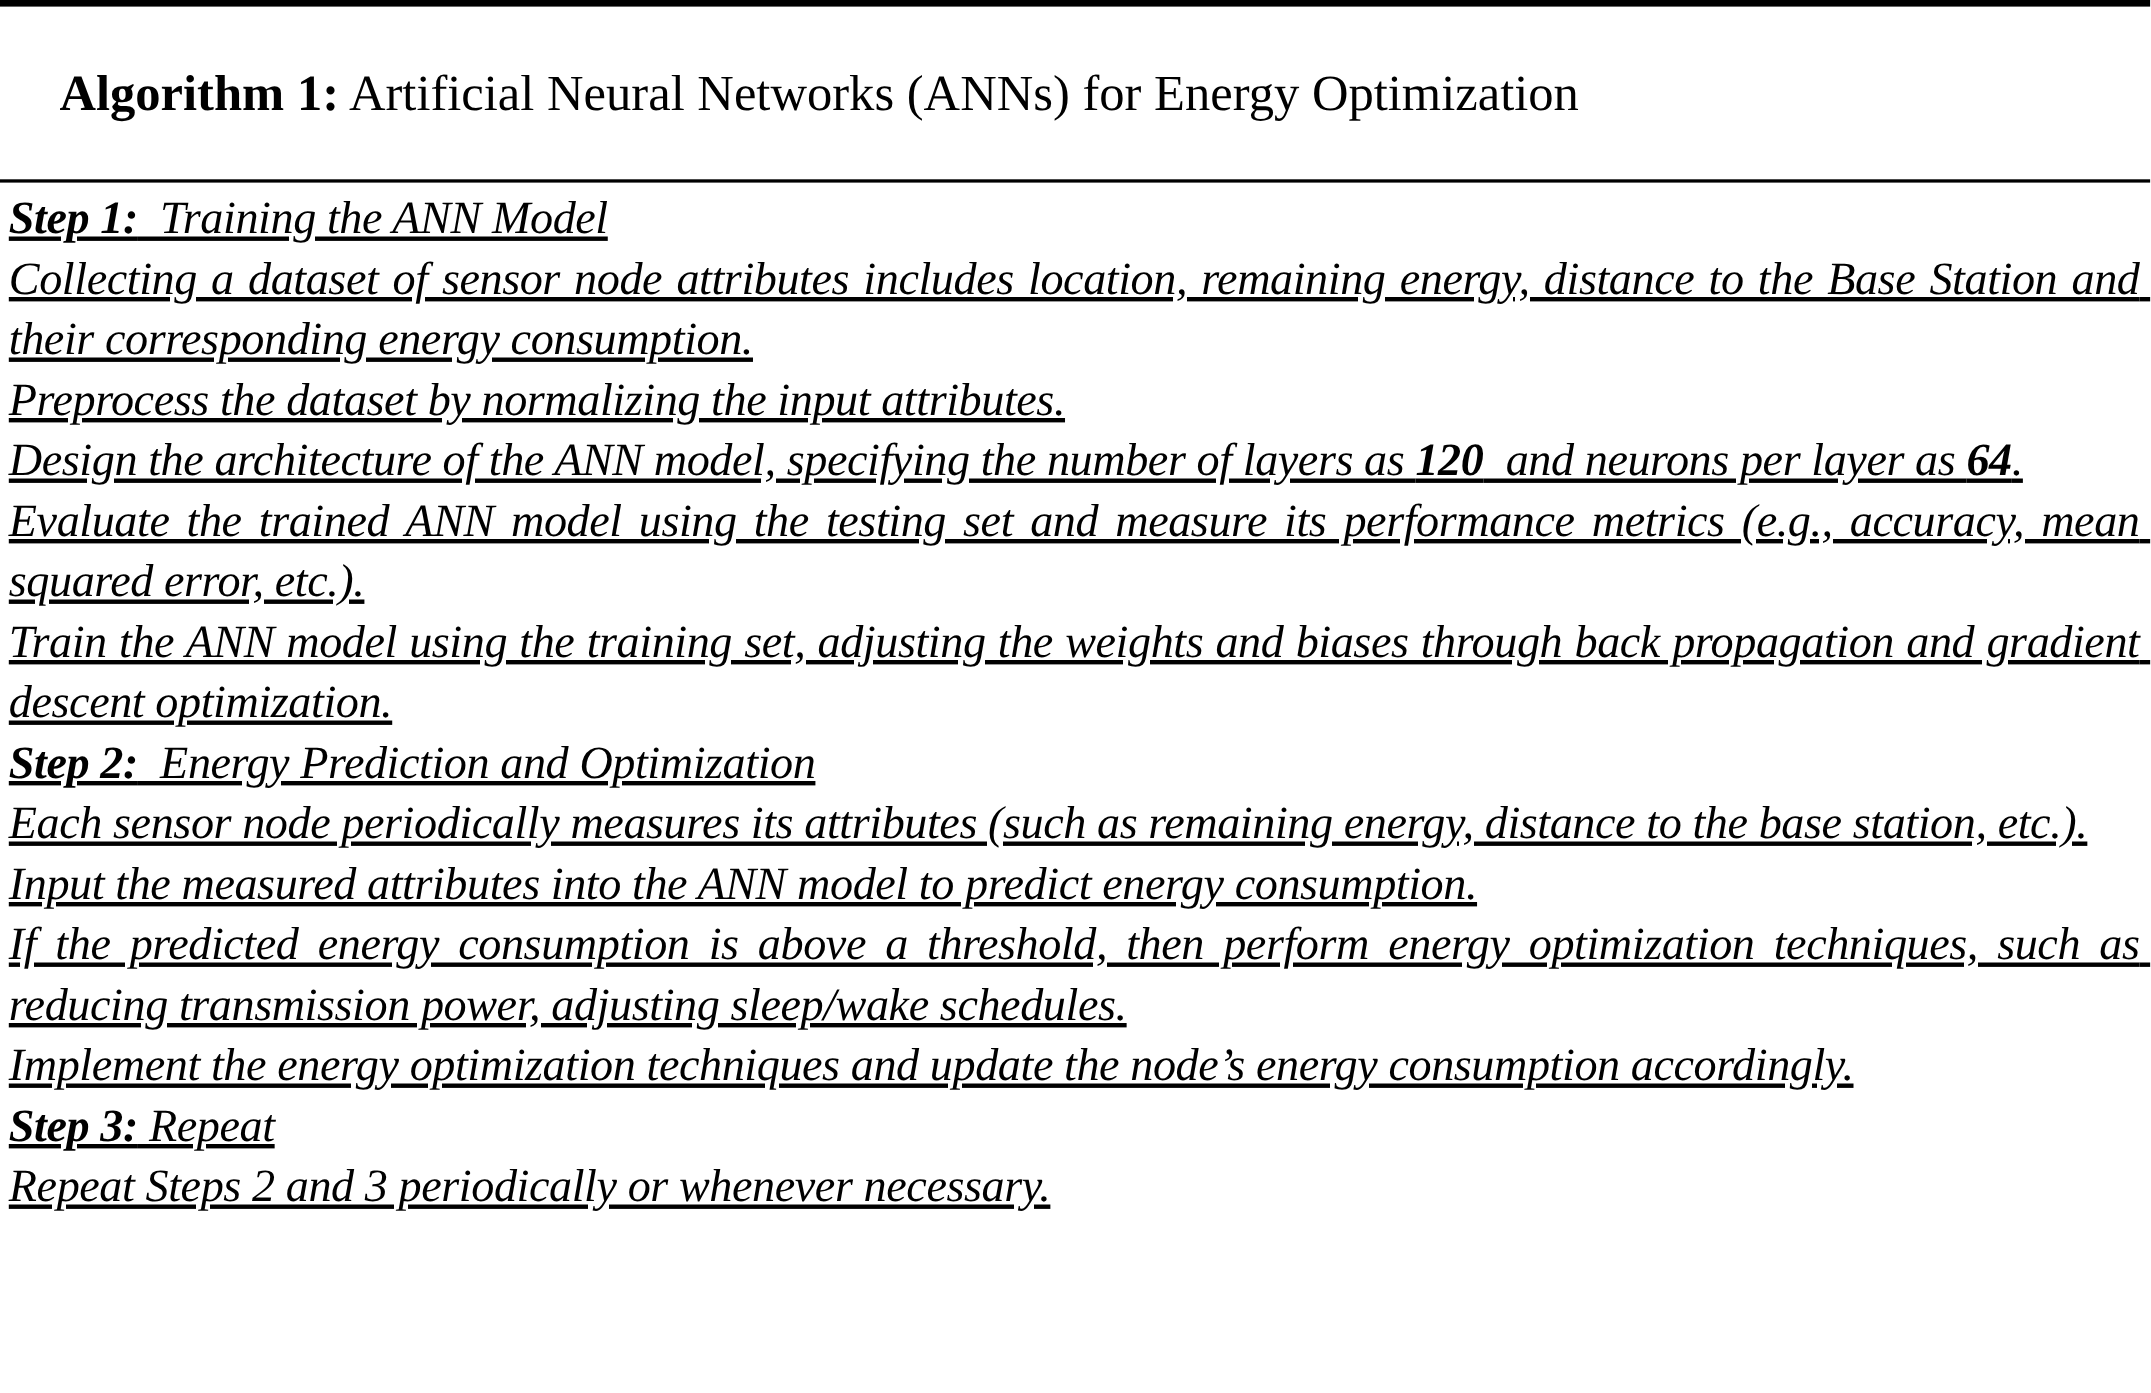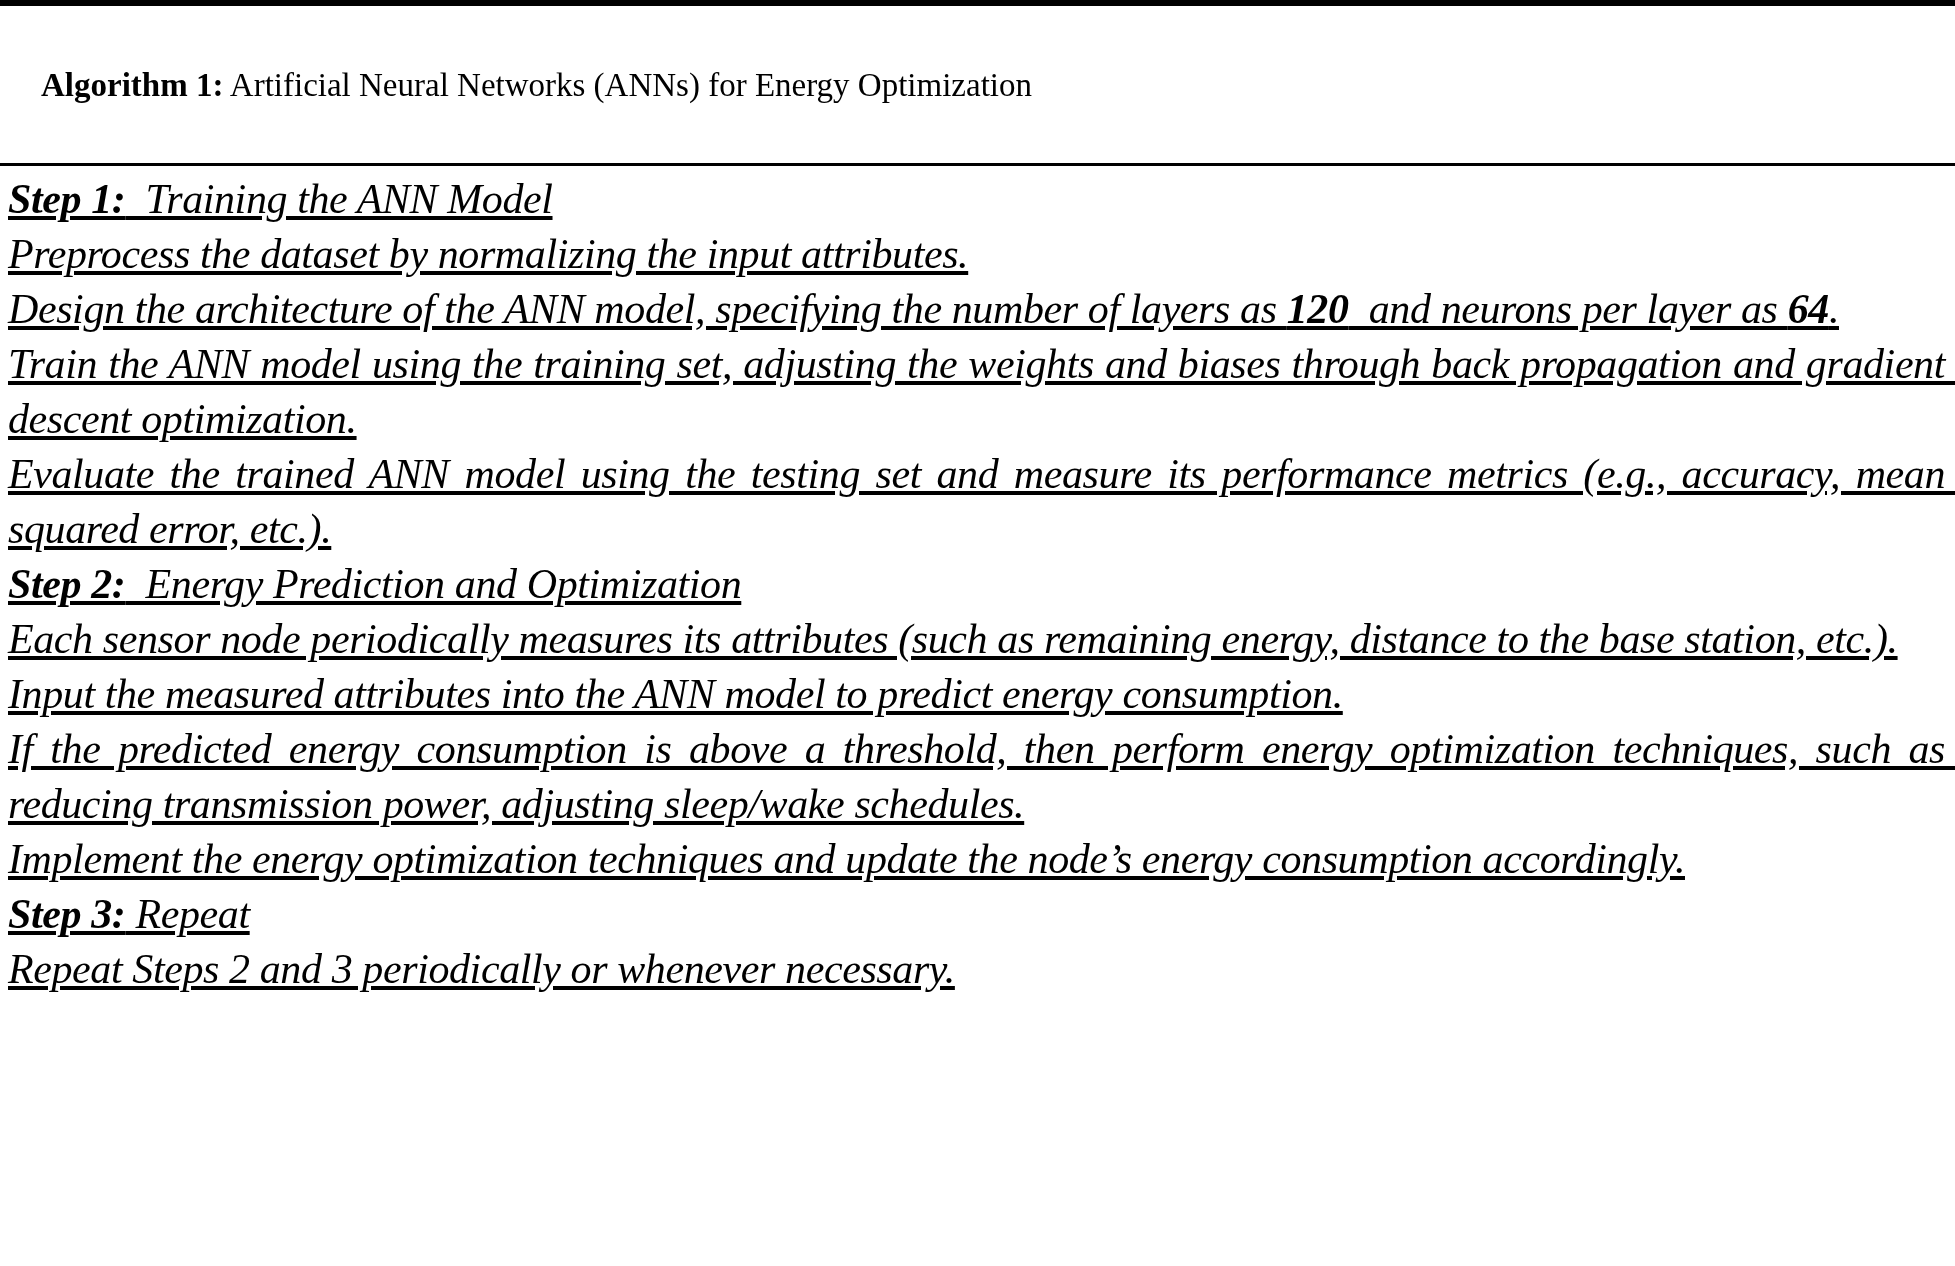--- a/index.html
+++ b/index.html
@@ -19,21 +19,21 @@
     font-family: "Liberation Serif", "DejaVu Serif", serif;
     color: #000000;
   }
   .top-bar {
     height: 6px;
     background: #000000;
     flex: 0 0 auto;
   }
   .algo-header {
     padding: 7px 8px 6px 8px;
-    font-size: 33px;
+    font-size: 46px;
     line-height: 48px;
     white-space: pre-wrap;
     flex: 0 0 auto;
   }
   .algo-label {
     font-weight: bold;
   }
   .header-rule {
     height: 3px;
     background: #000000;
@@ -65,24 +65,25 @@
 <body>
 
 <div class="algo-box">
   <div class="top-bar"></div>
   <div class="algo-header">
     <span class="algo-label">Algorithm 1:</span><span class="algo-title"> Artificial Neural Networks (ANNs) for Energy Optimization</span>
   </div>
   <div class="header-rule"></div>
   <div class="algo-body" id="algo-body">
       <p class="algo-line"><span class="seg-b">Step 1:</span><span>  Training the ANN Model</span></p>
+      <p class="algo-line"><span>Collecting a dataset of sensor node attributes includes location, remaining energy, distance to the Base Station and their corresponding energy consumption.</span></p>
       <p class="algo-line"><span>Preprocess the dataset by normalizing the input attributes.</span></p>
       <p class="algo-line"><span>Design the architecture of the ANN model, specifying the number of layers as </span><span class="seg-b">120</span><span>  and neurons per layer as </span><span class="seg-b">64</span><span>.</span></p>
+      <p class="algo-line"><span>Evaluate the trained ANN model using the testing set and measure its performance metrics (e.g., accuracy, mean squared error, etc.).</span></p>
       <p class="algo-line"><span>Train the ANN model using the training set, adjusting the weights and biases through back propagation and gradient descent optimization.</span></p>
-      <p class="algo-line"><span>Evaluate the trained ANN model using the testing set and measure its performance metrics (e.g., accuracy, mean squared error, etc.).</span></p>
       <p class="algo-line"><span class="seg-b">Step 2:</span><span>  Energy Prediction and Optimization</span></p>
       <p class="algo-line"><span>Each sensor node periodically measures its attributes (such as remaining energy, distance to the base station, etc.).</span></p>
       <p class="algo-line"><span>Input the measured attributes into the ANN model to predict energy consumption.</span></p>
       <p class="algo-line"><span>If the predicted energy consumption is above a threshold, then perform energy optimization techniques, such as reducing transmission power, adjusting sleep/wake schedules.</span></p>
       <p class="algo-line"><span>Implement the energy optimization techniques and update the node’s energy consumption accordingly.</span></p>
       <p class="algo-line"><span class="seg-b">Step 3:</span><span> Repeat</span></p>
       <p class="algo-line"><span>Repeat Steps 2 and 3 periodically or whenever necessary.</span></p>
     </div>
 
 </div>

